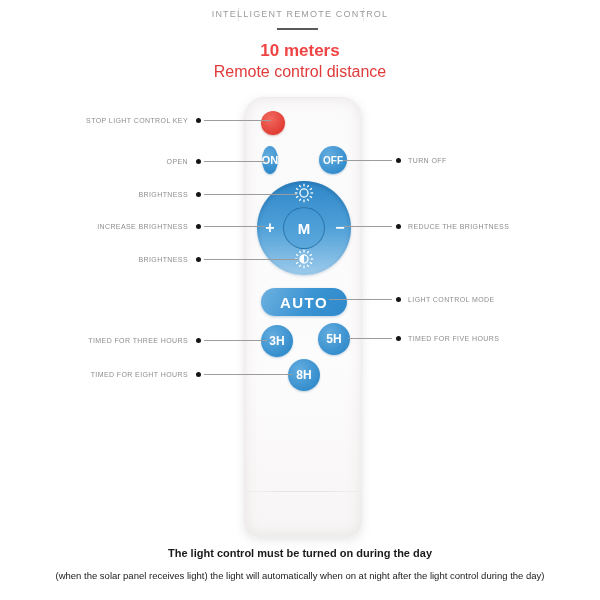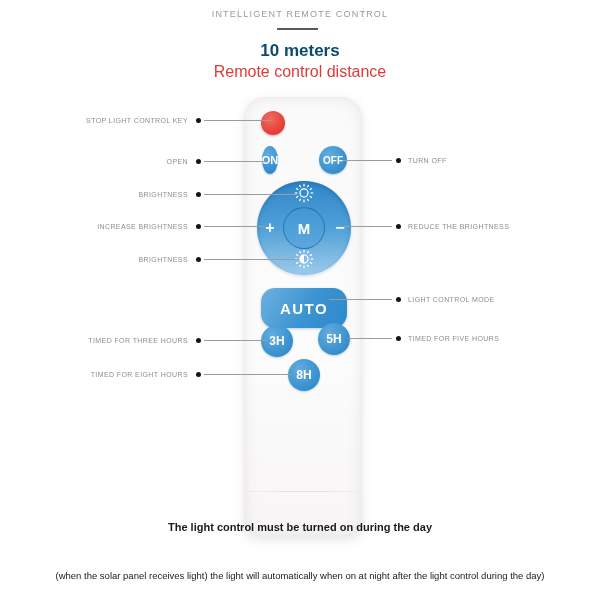--- a/index.html
+++ b/index.html
@@ -16,21 +16,21 @@
     position:absolute;top:8px;height:13px;width:0;
     border-left:1px dotted #d6d6d6;
   }
   .hdr-tick.l{left:238px;}
   .hdr-tick.r{left:363px;}
   .hdr-divider{
     position:absolute;top:28px;left:277px;width:41px;height:2px;background:#5a5a5a;
   }
   .red-line1{
     position:absolute;top:41px;left:0;width:600px;text-align:center;
-    font-size:17px;font-weight:bold;color:#0c4a6e;
+    font-size:17px;font-weight:bold;color:#ef4444;
   }
   .red-line2{
     position:absolute;top:63px;left:0;width:600px;text-align:center;
     font-size:16px;color:#e03a3a;
   }
   
   .remote{
     position:absolute;left:244px;top:97px;width:118px;height:440px;
     background:linear-gradient(180deg,#fbfafa 0%,#fdfcfc 60%,#f7f5f5 100%);
     border:1px solid #efecec;
@@ -71,21 +71,21 @@
   .pad-plus,.pad-minus{
     position:absolute;width:20px;height:20px;display:flex;align-items:center;
     justify-content:center;color:#fff;font-size:16px;font-weight:bold;
   }
   .pad-plus{left:15px;top:120px;}
   .pad-minus{left:85px;top:120px;}
   .sun{position:absolute;width:22px;height:22px;}
   .sun-top{left:48px;top:84px;}
   .sun-bottom{left:48px;top:150px;}
   .btn-auto{
-    left:16px;top:190px;width:86px;height:40px;border-radius:14px;
+    left:16px;top:190px;width:86px;height:28px;border-radius:14px;
     background:linear-gradient(120deg,#6db1e0 0%,#3a93d2 55%,#2e89cb 100%);
     font-size:15px;letter-spacing:1.5px;
     box-shadow:0 1px 3px rgba(40,100,150,0.30);
   }
   .btn-3h{left:16px;top:227px;width:32px;height:32px;font-size:12px;}
   .btn-5h{left:73px;top:225px;width:32px;height:32px;font-size:12px;}
   .btn-8h{left:43px;top:261px;width:32px;height:32px;font-size:12px;}
   
   .co-label{
     position:absolute;white-space:nowrap;font-size:7px;color:#8d8d8d;
@@ -93,21 +93,21 @@
   }
   .co-label.left{text-align:right;}
   .co-dot{
     position:absolute;width:5px;height:5px;border-radius:50%;background:#151515;
   }
   .co-line{
     position:absolute;height:1px;background:#9c9c9c;
   }
   
   .footer1{
-    position:absolute;top:521px;left:0;width:600px;text-align:center;
+    position:absolute;top:547px;left:0;width:600px;text-align:center;
     font-size:11px;font-weight:bold;color:#1a1a1a;
   }
   .footer2{
     position:absolute;top:570px;left:0;width:600px;text-align:center;
     font-size:9.5px;color:#1a1a1a;
   }
 </style>
 </head>
 <body>
 

